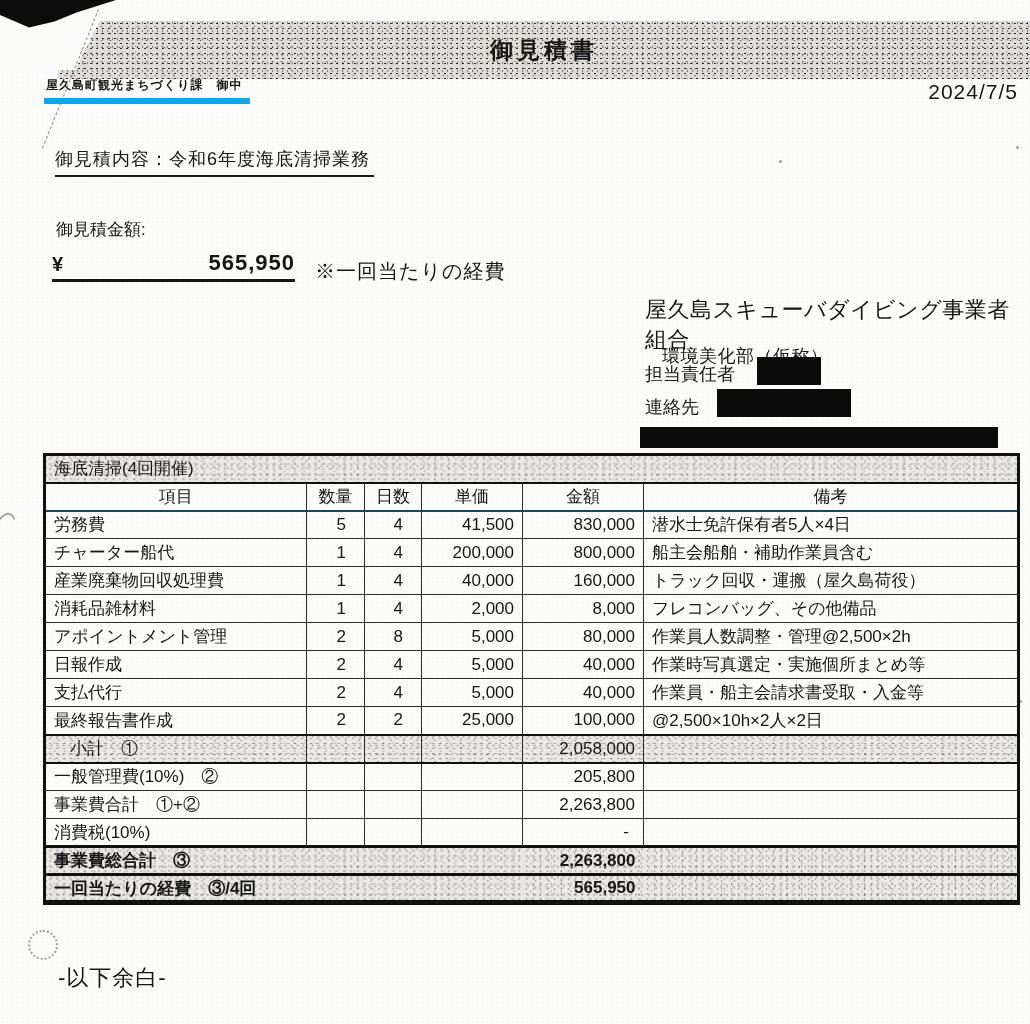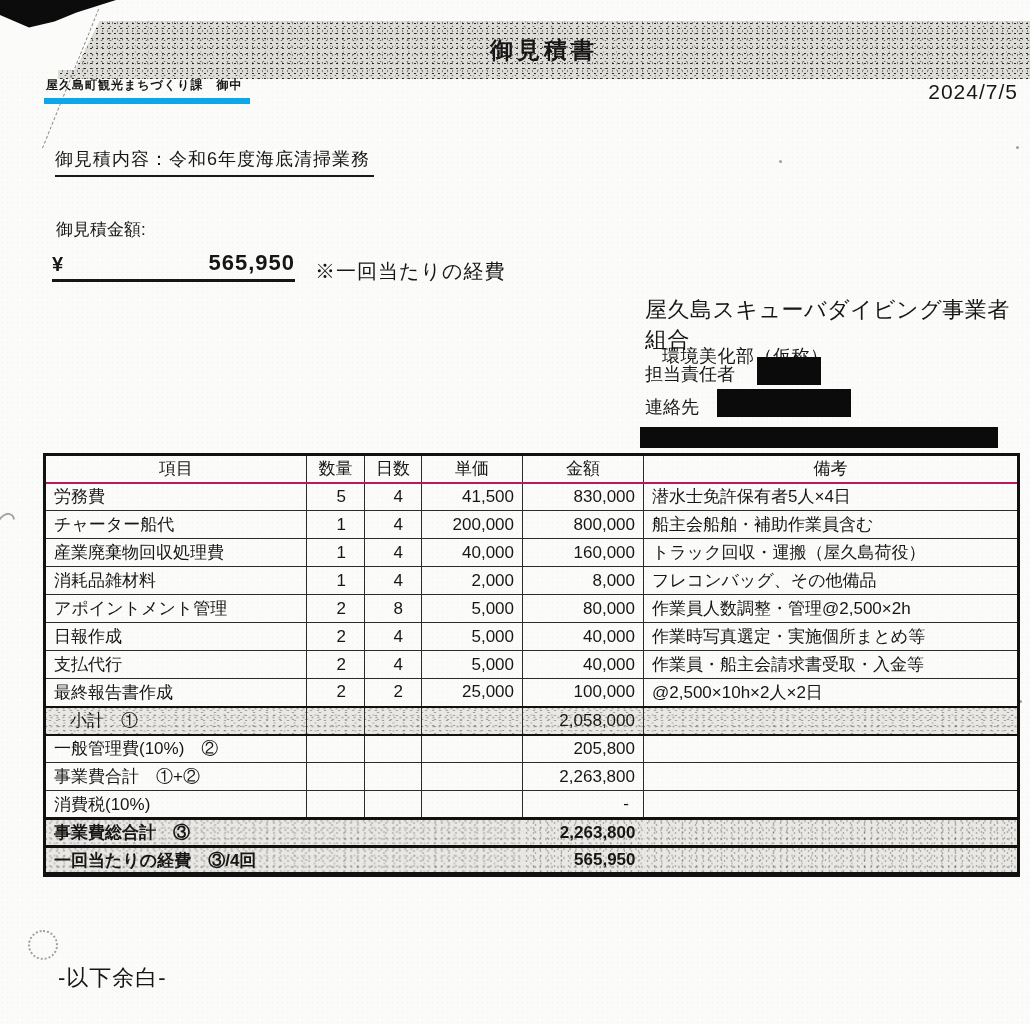--- a/index.html
+++ b/index.html
@@ -92,21 +92,21 @@
   .quote-table{
     position:absolute;left:43px;top:453px;width:977px;z-index:1;
     border-collapse:collapse;table-layout:fixed;font-size:17px;
     border:3px solid #111;border-bottom:5px solid #111;
   }
   .quote-table td,.quote-table th{
     border:1px solid #2b2b2b;height:28px;padding:0 8px;box-sizing:border-box;
     overflow:hidden;white-space:nowrap;font-weight:normal;
   }
   .band-cell{height:31px;font-weight:bold;border-bottom:2px solid #111 !important;text-align:left;}
-  .quote-table th{border-bottom:2px solid #be185d;text-align:center;}
+  .quote-table th{border-bottom:2px solid #0c4a6e;text-align:center;}
   .c-item{text-align:left;}
   .c-qd{text-align:right;padding-right:18px !important;}
   .c-num{text-align:right;}
   .c-dash{padding-right:14px !important;}
   .c-rem{text-align:left;}
   .row-subtotal td{border-top:2px solid #111;border-bottom:2px solid #111;font-weight:normal;padding-left:24px;}
   .row-grand td,.row-per td{border-top:3px solid #111;border-left:none;border-right:none;font-weight:bold;}
 
   .footer-note{position:absolute;left:58px;top:963px;font-size:22px;letter-spacing:1px;}
 
@@ -158,20 +158,23 @@
     <colgroup>
       <col style="width:262px">
         <col style="width:58px">
         <col style="width:57px">
       <col style="width:101px">
         <col style="width:121px">
         <col>
     </colgroup>
     <tbody>
       <tr>
+        <td colspan="6" class="band-cell tex-light">海底清掃(4回開催)</td>
+      </tr>
+      <tr>
         <th>項目</th>
         <th>数量</th>
         <th>日数</th>
         <th>単価</th>
         <th>金額</th>
         <th>備考</th>
       </tr>
       <tr>
         <td class="c-item">労務費</td>
         <td class="c-qd">5</td>

